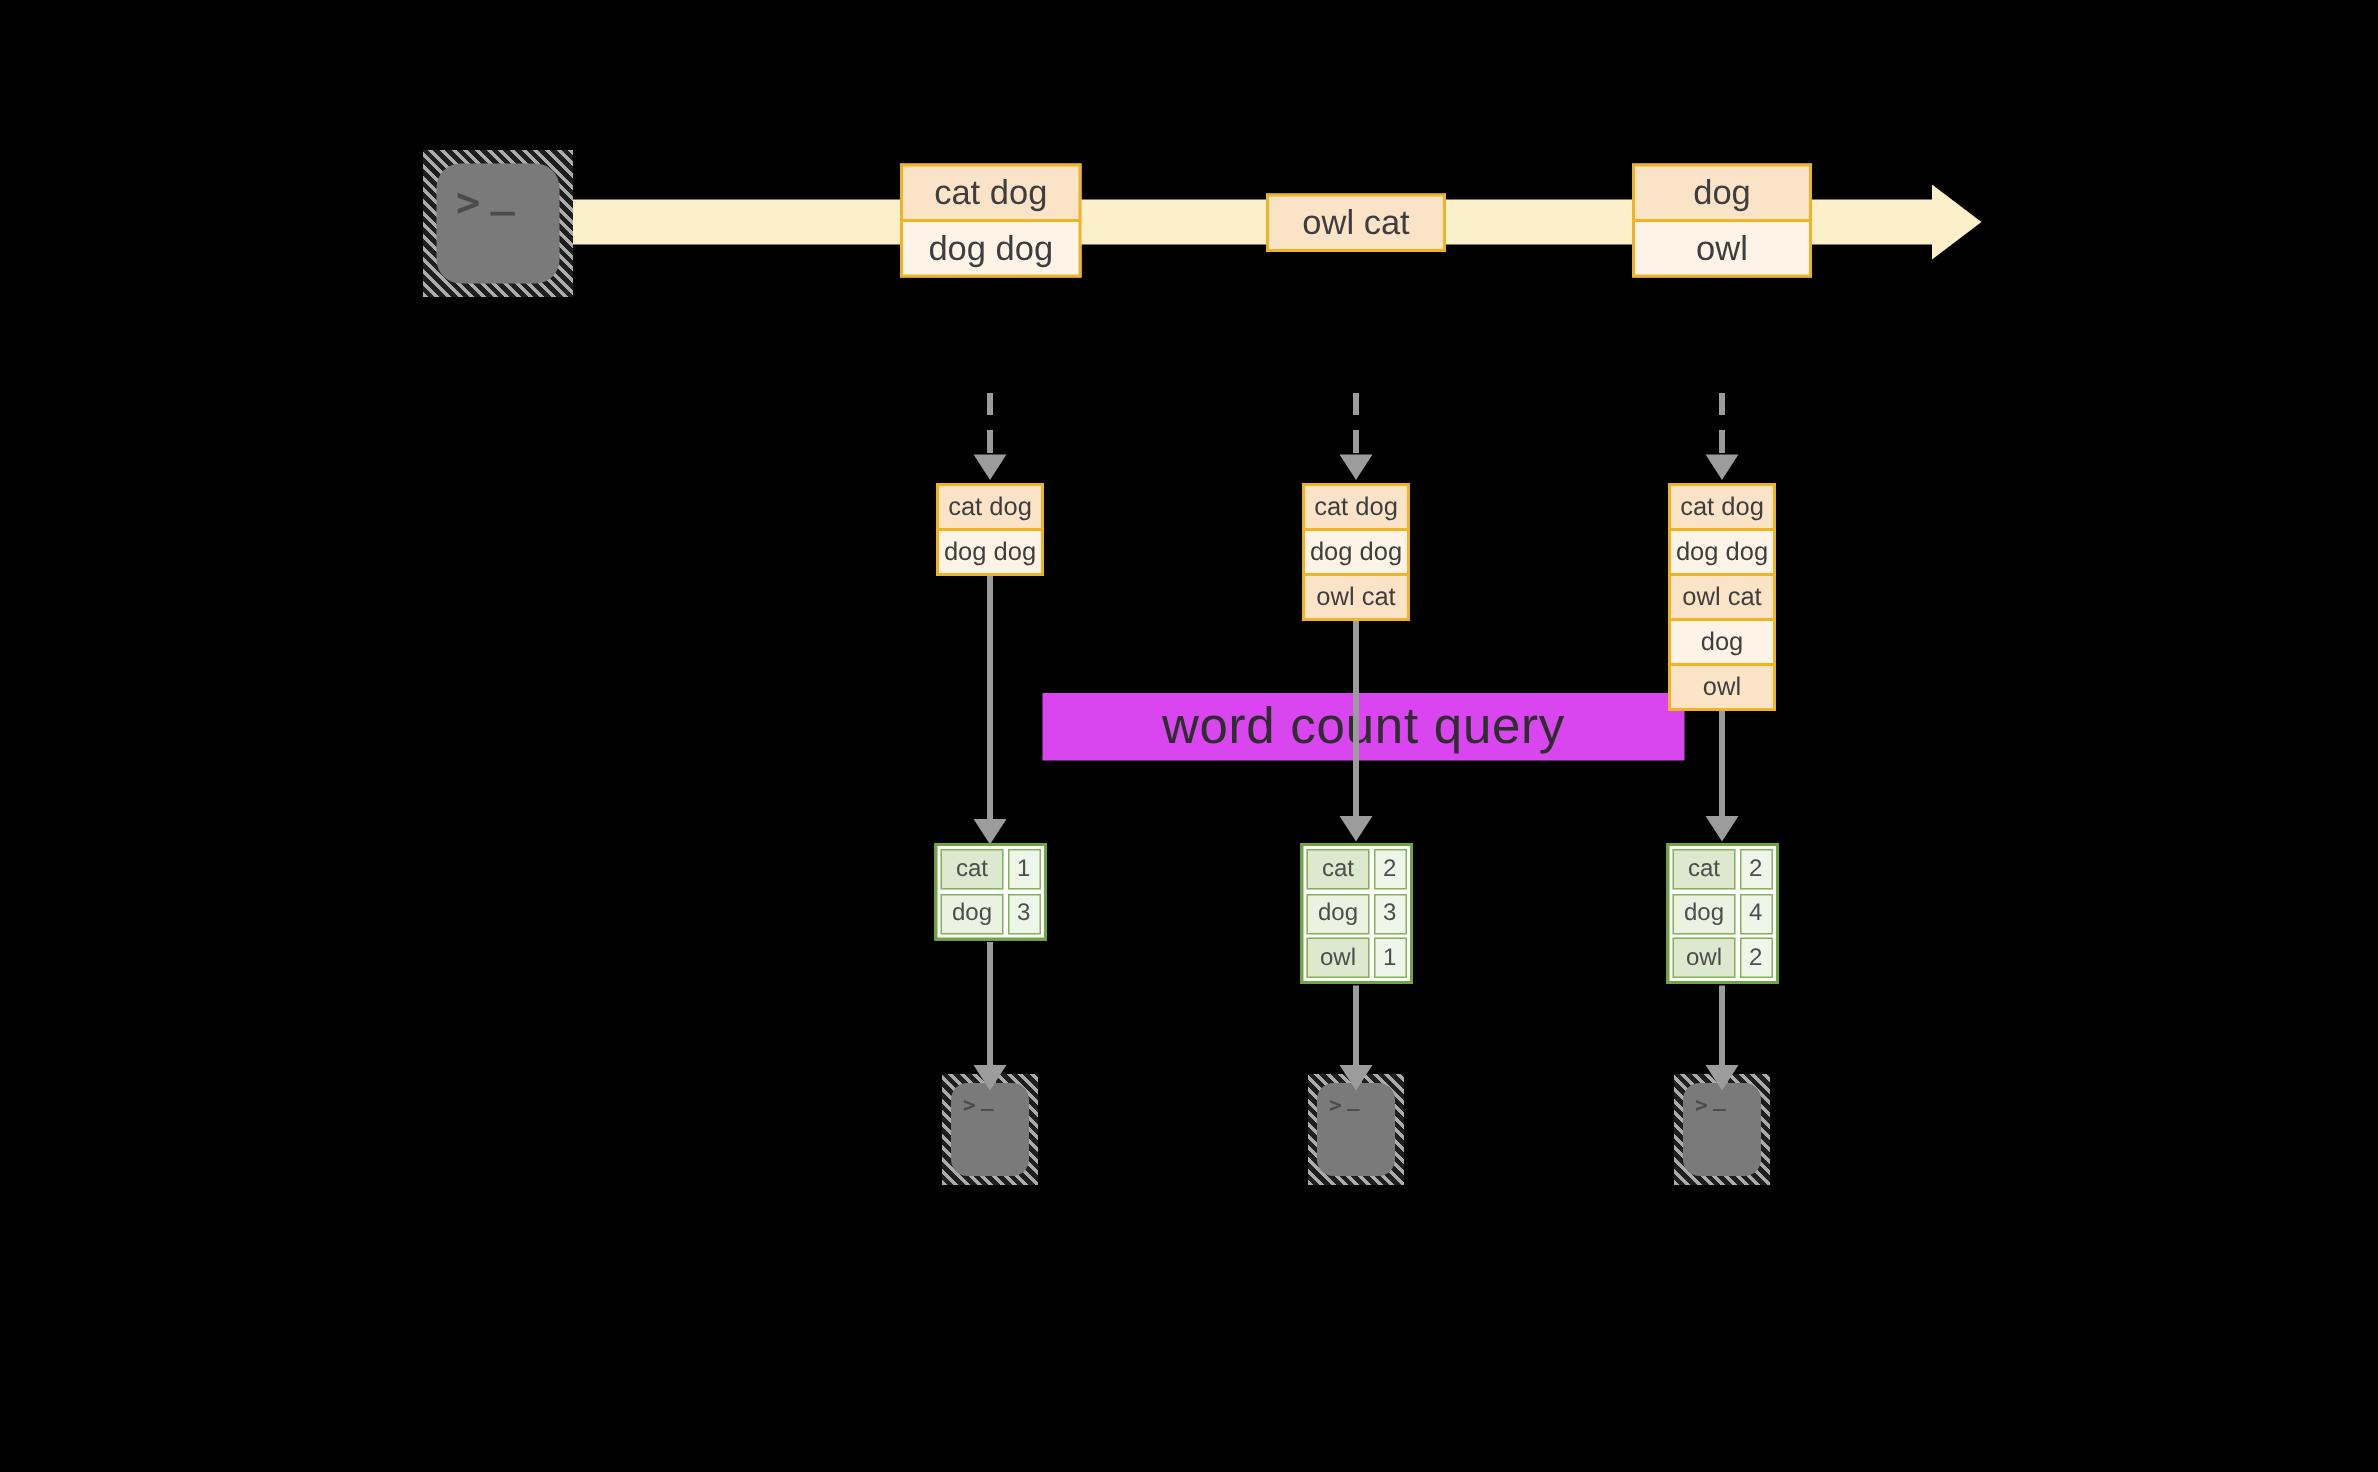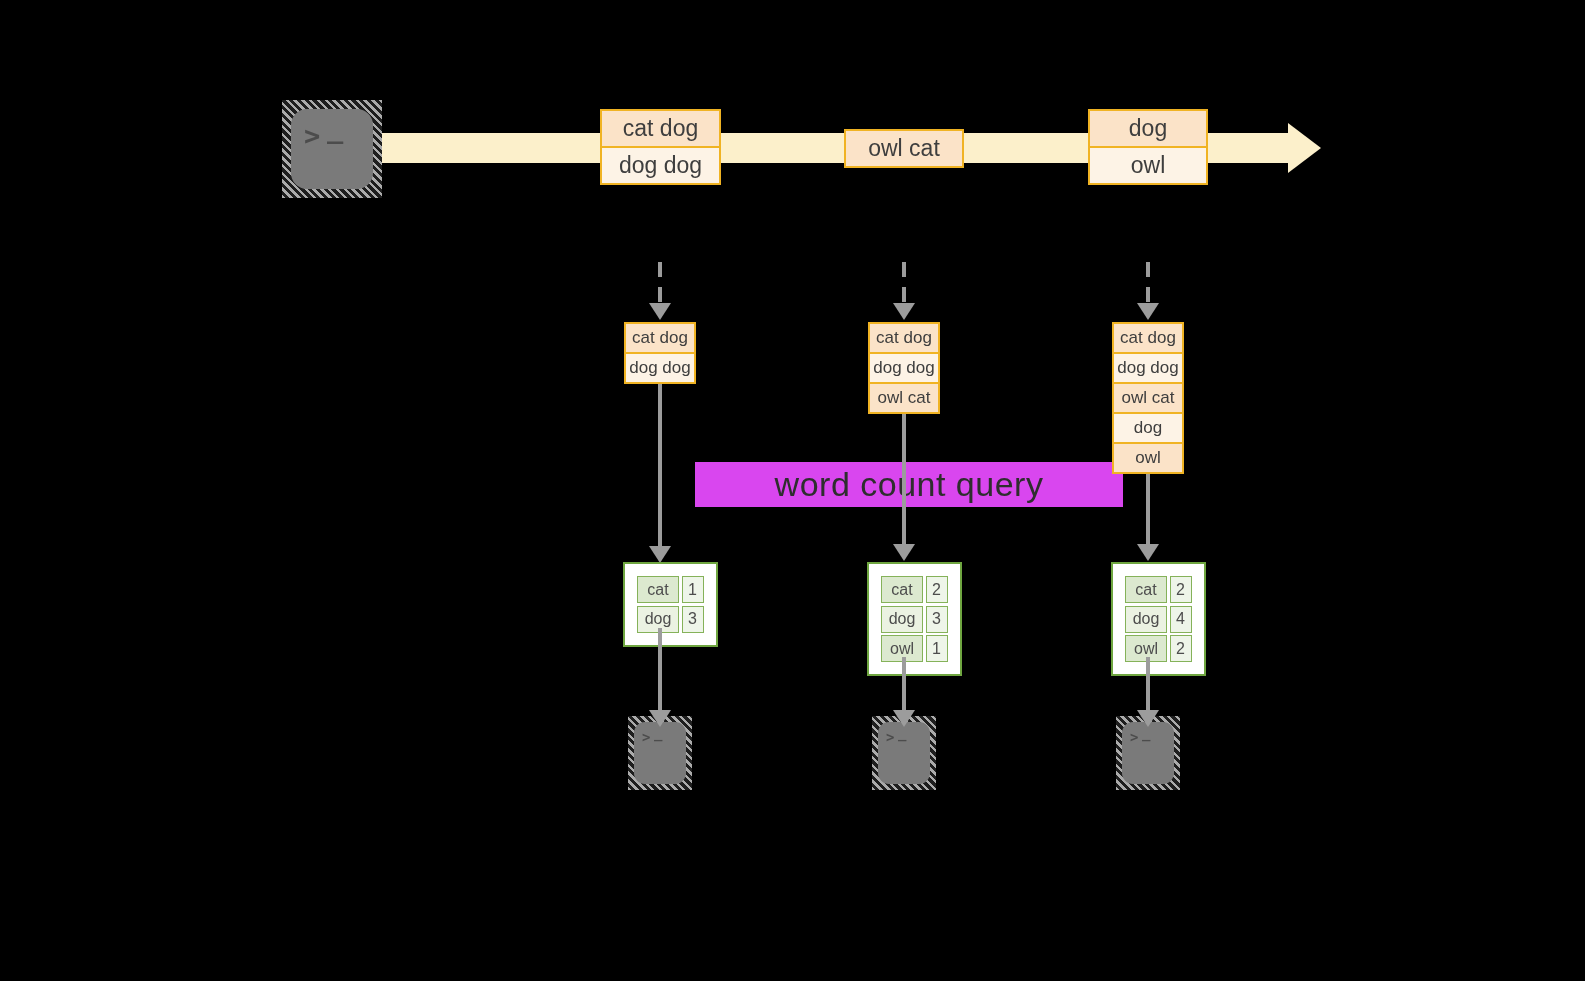--- a/index.html
+++ b/index.html
@@ -30,21 +30,21 @@
   .fd{background:#fbe3c8;}  
   .fl{background:#fdf3e6;}  
 
   
   .vline{width:4px;background:#9c9c9c;}
   .vdash{width:4px;background:repeating-linear-gradient(180deg,#9c9c9c 0 15px,transparent 15px 25px);}
   .tri-down{width:0;height:0;border-left:11px solid transparent;
             border-right:11px solid transparent;border-top:17px solid #9c9c9c;}
 
   
-  .wtab{display:grid;grid-template-columns:42px 22px;gap:2.5px;padding:12px;
+  .wtab{display:grid;grid-template-columns:42px 22px;gap:2.5px;padding:2px;
         background:#ffffff;border:2.5px solid #6fa640;}
   .wc{box-sizing:border-box;height:27px;display:flex;align-items:center;justify-content:center;
       border:1px solid #85b259;font-size:16px;color:#4d4d4d;}
   .gd{background:#dce9cf;} .gl{background:#ebf2e2;} .gn{background:#eef5e9;}
 
   
   .qband{background:#d946ef;display:flex;align-items:center;justify-content:center;}
   .qtext{font-size:34px;color:#2e2e2e;letter-spacing:0.5px;}
 </style>
 </head>

